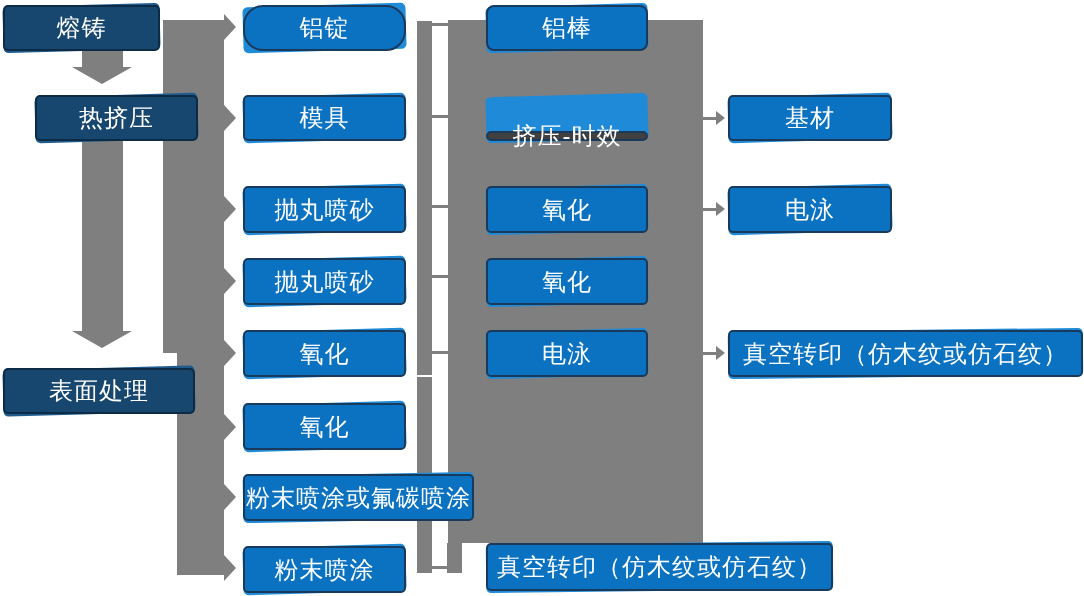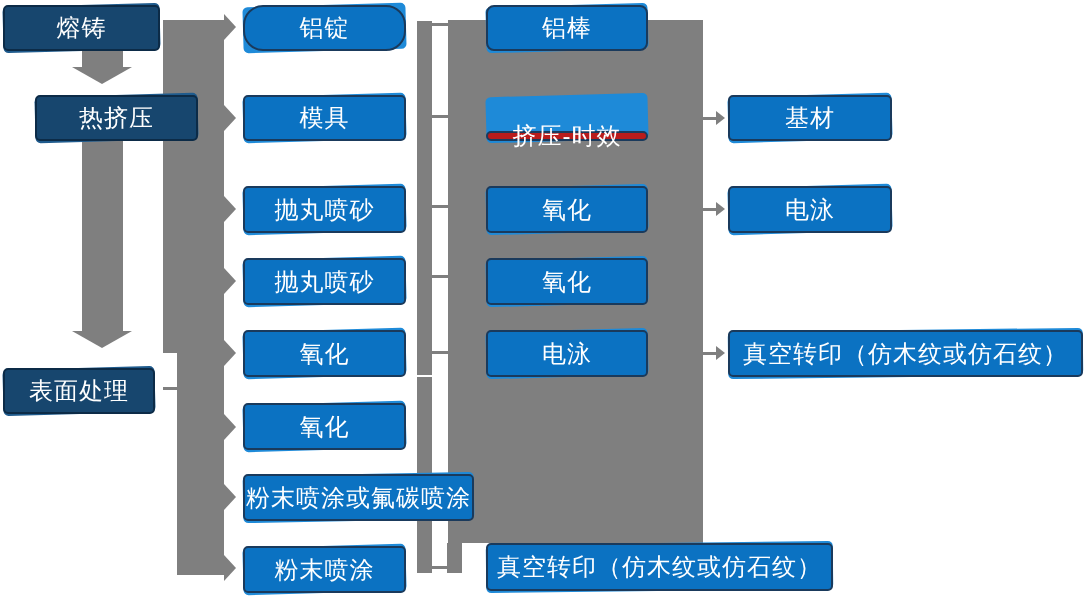--- a/index.html
+++ b/index.html
@@ -92,21 +92,21 @@
         <div class="node-face" style="background: rgb(23, 70, 110); border-color: rgb(12, 43, 71);">
           <span class="node-label">熔铸</span>
         </div>
       </div>
       <div class="node" style="left: 3px; top: 95px; width: 163px; height: 46px; margin-left: 32px;">
         <div class="node-back" style="background: rgb(31, 91, 141); --rot: -1.6deg;"></div>
         <div class="node-face" style="background: rgb(23, 70, 110); border-color: rgb(12, 43, 71);">
           <span class="node-label">热挤压</span>
         </div>
       </div>
-      <div class="node" style="left: 3px; top: 368px; width: 152px; height: 46px;">
+      <div class="node" style="left: 3px; top: 368px; width: 192px; height: 46px;">
         <div class="node-back" style="background: rgb(31, 91, 141); --rot: -1.6deg;"></div>
         <div class="node-face" style="background: rgb(23, 70, 110); border-color: rgb(12, 43, 71);">
           <span class="node-label">表面处理</span>
         </div>
       </div>
       <div class="node" style="left: 243px; top: 5px; width: 163px; height: 46px;">
         <div class="node-back" style="background: rgb(30, 138, 216); --rot: -1.6deg;"></div>
         <div class="node-face" style="background: rgb(11, 114, 194); border-color: rgb(26, 58, 92); border-radius: 20px;">
           <span class="node-label">铝锭</span>
         </div>
@@ -154,21 +154,21 @@
         </div>
       </div>
       <div class="node" style="left: 486px; top: 5px; width: 162px; height: 46px;">
         <div class="node-back" style="background: rgb(30, 138, 216); --rot: -1.6deg;"></div>
         <div class="node-face" style="background: rgb(11, 114, 194); border-color: rgb(26, 58, 92); border-radius: 8px;">
           <span class="node-label">铝棒</span>
         </div>
       </div>
       <div class="node" style="left: 486px; top: 95px; width: 162px; height: 46px;">
         <div class="node-back" style="background: rgb(30, 138, 216); --rot: -1.6deg;"></div>
-        <div class="node-face" style="background: #b91c1c; border-color: rgb(26, 58, 92); margin-top: 36px;">
+        <div class="node-face" style="background: #404040; border-color: rgb(26, 58, 92); margin-top: 36px;">
           <span class="node-label">挤压-时效</span>
         </div>
       </div>
       <div class="node" style="left: 486px; top: 186px; width: 162px; height: 47px;">
         <div class="node-back" style="background: rgb(30, 138, 216); --rot: -1.6deg;"></div>
         <div class="node-face" style="background: rgb(11, 114, 194); border-color: rgb(26, 58, 92);">
           <span class="node-label">氧化</span>
         </div>
       </div>
       <div class="node" style="left: 486px; top: 258px; width: 162px; height: 47px;">

